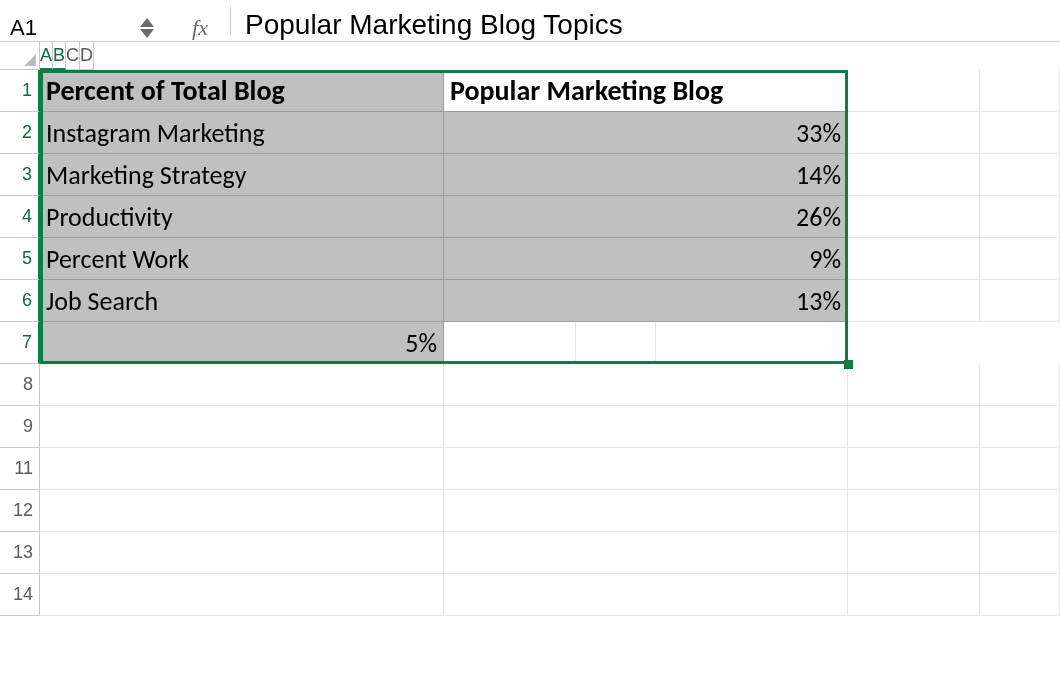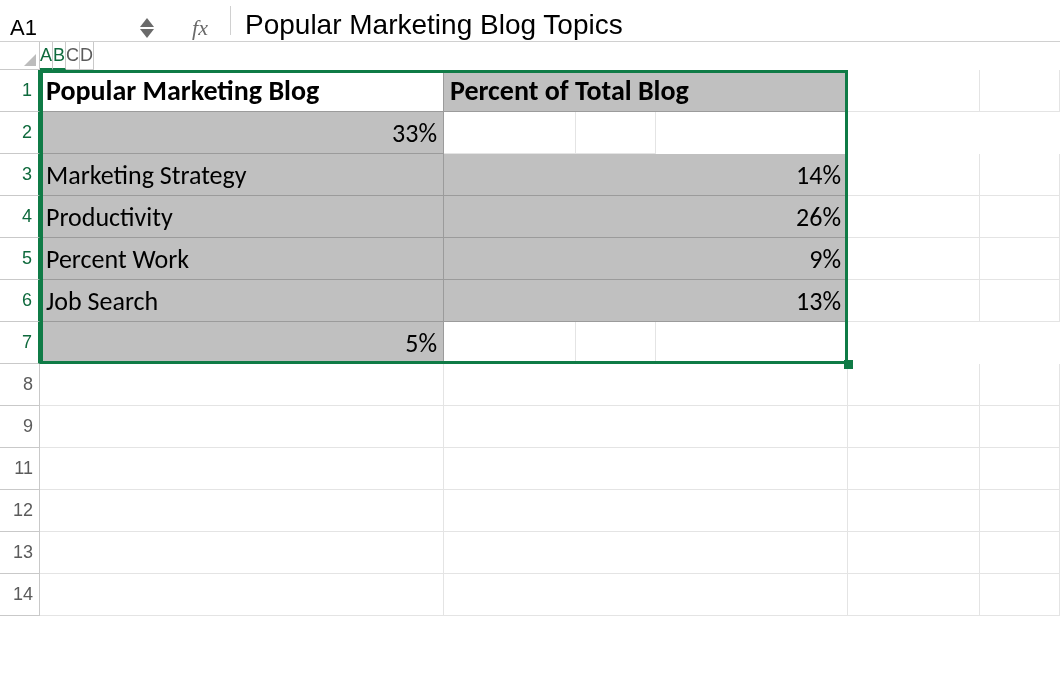--- a/index.html
+++ b/index.html
@@ -274,27 +274,28 @@
 
 <div class="col-h wA active">A</div>
     <div class="col-h wB active">B</div>
     <div class="col-h wC">C</div>
     <div class="col-h wD">D</div>
   </div>
 
 <div class="grid">
     <div class="grid-row">
       <div class="row-h active">1</div>
+      <div class="cell wB hdr-cell sel-fill">Percent of Total Blog</div>
       <div class="cell wA hdr-cell active-cell sel-fill">Popular Marketing Blog</div>
-      <div class="cell wB hdr-cell sel-fill">Percent of Total Blog</div>
       <div class="cell wC"></div>
       <div class="cell wD"></div>
     </div>
     <div class="grid-row">
       <div class="row-h active">2</div>
+      <div class="cell wA sel-fill">Instagram Marketing</div>
       <div class="cell wB sel-fill num-cell">33%</div>
       <div class="cell wC"></div>
       <div class="cell wD"></div>
     </div>
     <div class="grid-row">
       <div class="row-h active">3</div>
       <div class="cell wA sel-fill">Marketing Strategy</div>
       <div class="cell wB sel-fill num-cell">14%</div>
       <div class="cell wC"></div>
       <div class="cell wD"></div>

